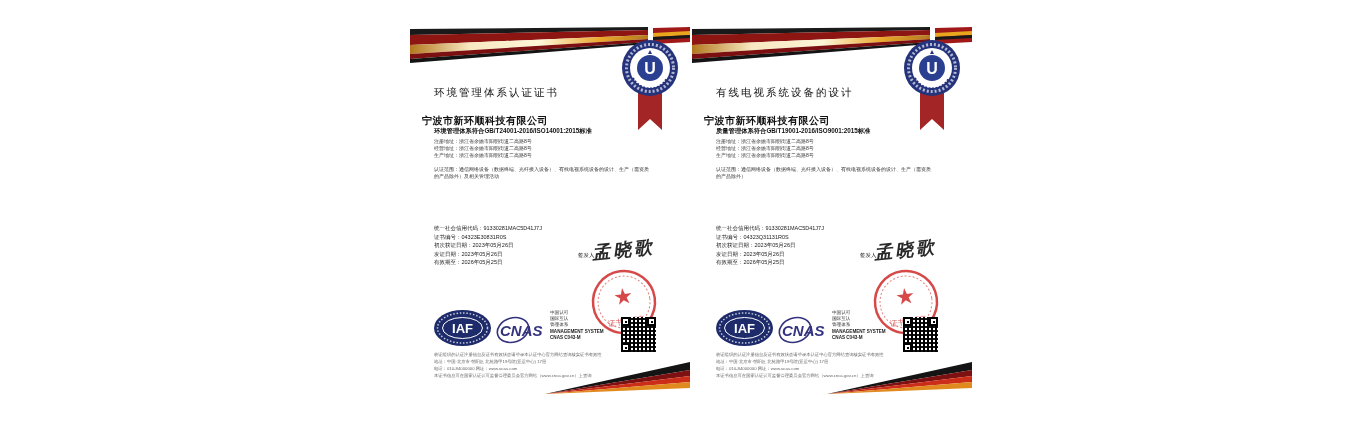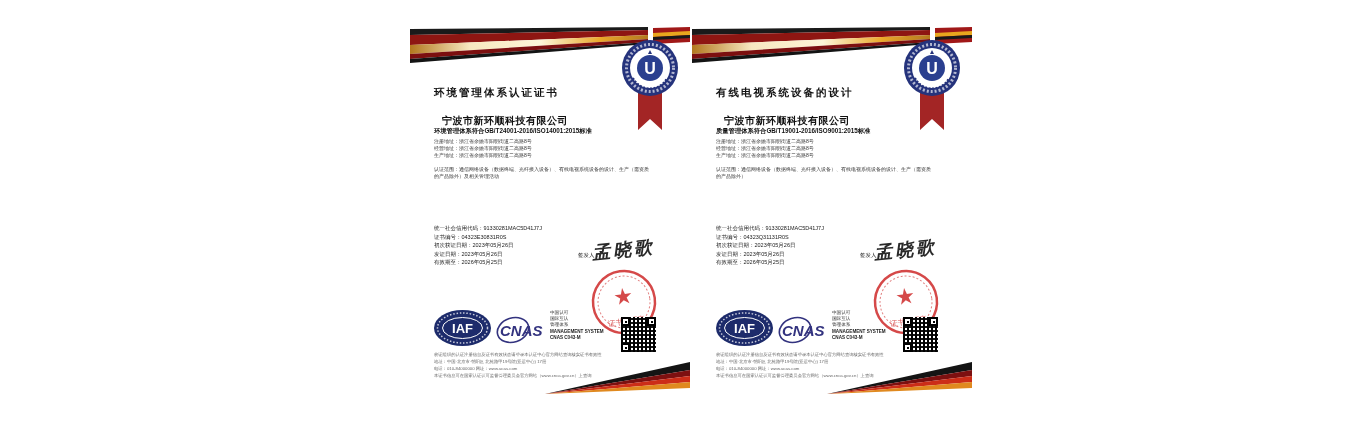--- a/index.html
+++ b/index.html
@@ -3,22 +3,22 @@
 <meta charset="utf-8">
 <style>
   * { margin:0; padding:0; box-sizing:border-box; }
   body { background:#fff; font-family:"Liberation Sans","DejaVu Sans",sans-serif; }
   .canvas { position:relative; width:1370px; height:435px; background:#fff; overflow:hidden; }
   .cert { position:absolute; top:22px; width:280px; height:402px; background:#fff; }
   .cert.c0 { left:410px; }
   .cert.c1 { left:692px; }
   .banner { position:absolute; left:0; top:5px; width:280px; height:40px; }
   .badge  { position:absolute; left:205px; top:8px; width:70px; height:112px; }
-  .title { position:absolute; left:24px; top:64px; font-size:10.5px; font-weight:bold; color:#111; letter-spacing:2px; white-space:nowrap; }
-  .company { position:absolute; left:32px; top:92px; font-size:10px; font-weight:bold; color:#111; letter-spacing:.5px; white-space:nowrap; }
+  .title { position:absolute; left:24px; top:64px; font-size:10.5px; font-weight:normal; color:#111; letter-spacing:2px; white-space:nowrap; }
+  .company { position:absolute; left:12px; top:92px; font-size:10px; font-weight:bold; color:#111; letter-spacing:.5px; white-space:nowrap; }
   .standard { position:absolute; left:24px; top:105px; font-size:6.3px; font-weight:bold; color:#111; white-space:nowrap; }
   .addr { position:absolute; left:24px; top:116px; font-size:5px; color:#333; line-height:7px; }
   .scope { position:absolute; left:24px; top:144px; width:215px; font-size:5px; color:#333; line-height:6.8px; }
   .regblock { position:absolute; left:24px; top:202px; font-size:5.5px; color:#222; line-height:8.5px; }
   .signer { position:absolute; left:168px; top:230px; font-size:5.5px; color:#222; }
   .signature { position:absolute; left:182px; top:216px; font-size:18px; font-weight:bold; font-style:italic; color:#2a2a2a; transform:rotate(-6deg); letter-spacing:3px; white-space:nowrap; }
   .seal { position:absolute; left:178px; top:244px; width:72px; height:72px; transform:rotate(-8deg); opacity:.92; }
   .iaf { position:absolute; left:23px; top:287px; width:59px; height:38px; }
   .cnas { position:absolute; left:86px; top:293px; width:58px; height:30px; }
   .acctext { position:absolute; left:140px; top:288px; font-size:4.6px; color:#222; line-height:6.2px; }

